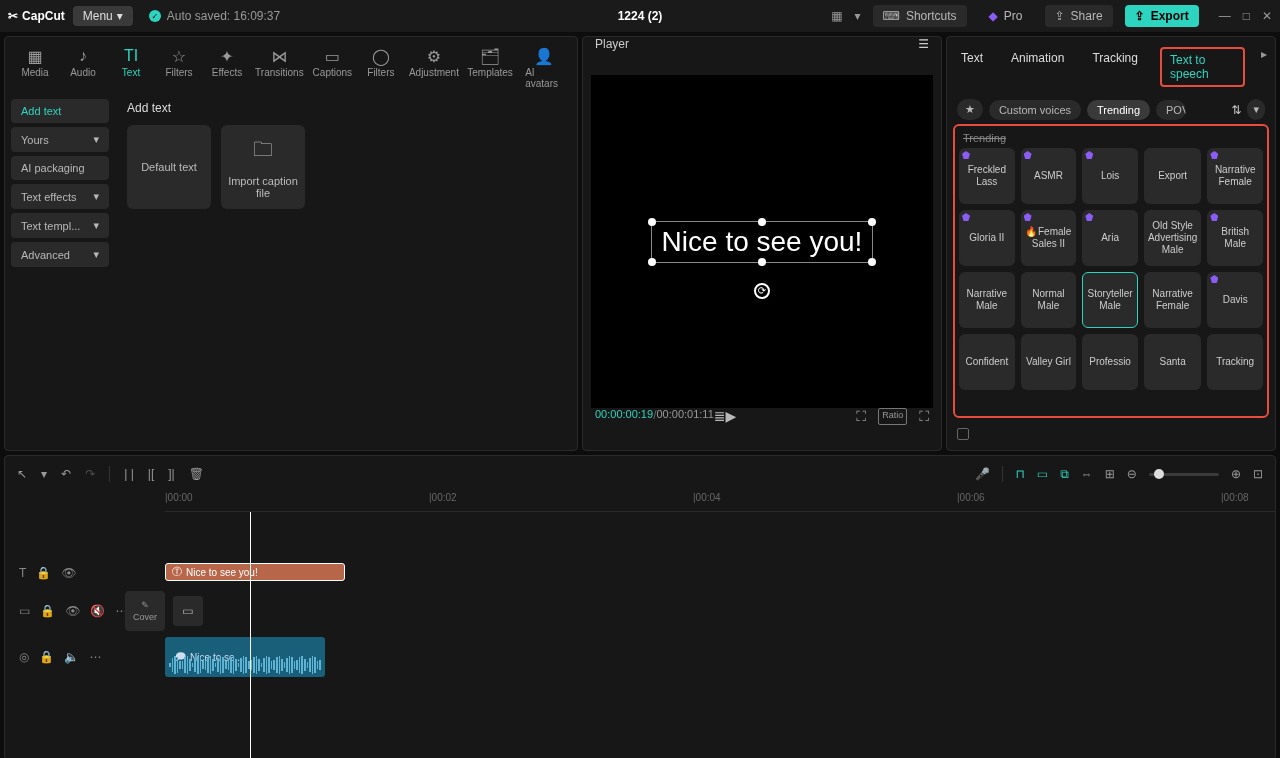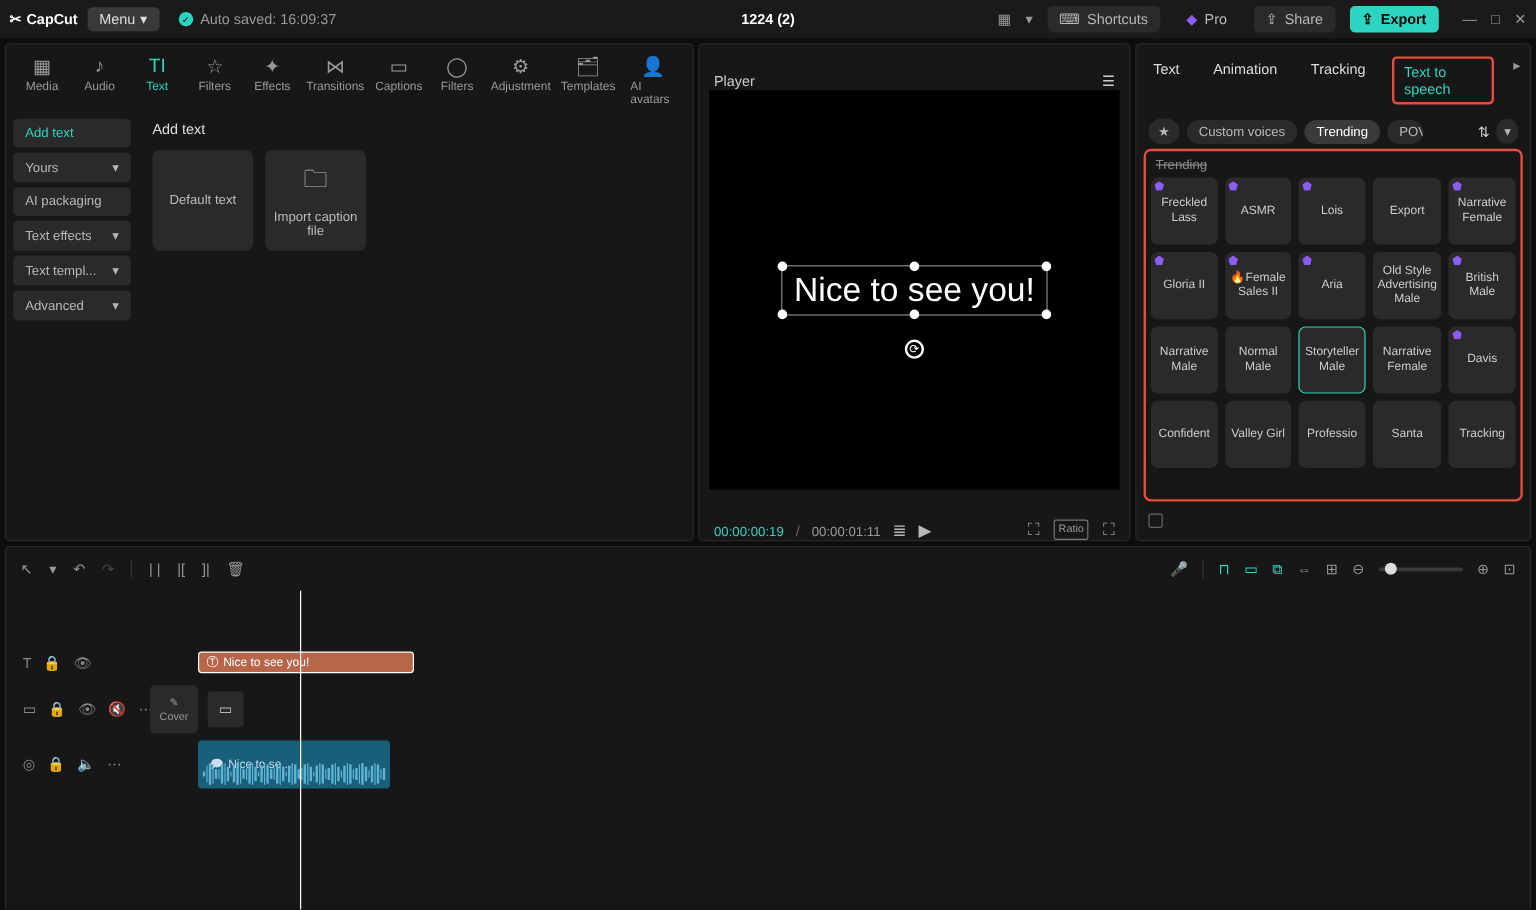--- a/index.html
+++ b/index.html
@@ -32,26 +32,26 @@
 .left-body { display:flex; flex:1; }
 .left-side { width:110px; padding:6px; display:flex; flex-direction:column; gap:4px; }
 .ls-item { background:#2a2a2a; padding:6px 10px; border-radius:4px; display:flex; justify-content:space-between; align-items:center; cursor:pointer; font-size:11px; }
 .ls-item.active { background:#2a2a2a; color:#2dd4bf; }
 .left-content { flex:1; padding:8px 12px; }
 .lc-title { color:#ddd; margin-bottom:10px; font-size:12px; }
 .lc-cards { display:flex; gap:10px; }
 .lc-card { width:84px; height:84px; background:#2a2a2a; border-radius:6px; display:flex; flex-direction:column; align-items:center; justify-content:center; gap:6px; cursor:pointer; font-size:11px; color:#bbb; text-align:center; padding:4px; }
 
 
-.player-header { height:38px; display:flex; align-items:flex-end; padding:0 12px; justify-content:space-between; color:#ccc; }
+.player-header { height:38px; display:flex; align-items:flex-start; padding:0 12px; justify-content:space-between; color:#ccc; }
 .player-canvas { flex:1; margin:0 8px; background:#000; position:relative; display:flex; align-items:center; justify-content:center; }
 .text-box { border:1px solid #888; padding:4px 10px; position:relative; }
 .text-box-text { color:#fff; font-size:28px; font-weight:500; }
 .handle { width:8px; height:8px; background:#fff; border-radius:50%; position:absolute; }
-.player-controls { height:42px; display:flex; align-items:flex-end; padding:0 12px; gap:10px; }
+.player-controls { height:42px; display:flex; align-items:flex-start; padding:0 12px; }
 .time-current { color:#2dd4bf; font-size:11px; }
 .time-total { color:#999; font-size:11px; }
 .pc-right { margin-left:auto; display:flex; gap:12px; color:#999; }
 .pc-icon { cursor:pointer; font-size:14px; }
 
 
 .right-tabs { display:flex; padding:10px 8px 8px; gap:16px; font-size:12px; position:relative; }
 .rtab { color:#ddd; cursor:pointer; padding:4px 6px; }
 .rtab.hl { color:#2dd4bf; border:2px solid #e74c3c; border-radius:4px; padding:4px 8px; }
 .right-filter { display:flex; align-items:center; gap:6px; padding:4px 10px; }
@@ -372,20 +372,27 @@
       <span class="tl-icon">⇔</span>
       <span class="tl-icon">⊞</span>
       <span class="tl-icon">⊖</span>
       <div class="zoom-slider">
           <div class="zoom-thumb"></div>
         </div>
       <span class="tl-icon">⊕</span>
       <span class="tl-icon">⊡</span>
     </div>
   </div>
+  <div class="tl-ruler" id="tl-ruler">
+      <span class="tl-tick" style="left: 0px;">|00:00</span>
+      <span class="tl-tick" style="left: 264px;">|00:02</span>
+      <span class="tl-tick" style="left: 528px;">|00:04</span>
+      <span class="tl-tick" style="left: 792px;">|00:06</span>
+      <span class="tl-tick" style="left: 1056px;">|00:08</span>
+    </div>
   <div class="tl-tracks">
     <div class="playhead"></div>
     <div class="tl-track-gap"></div>
 
     <div class="tl-track" style="height:30px">
       <div class="tl-track-head">
         <span>T</span>
         <span>🔒</span>
         <span>👁</span>
       </div>

